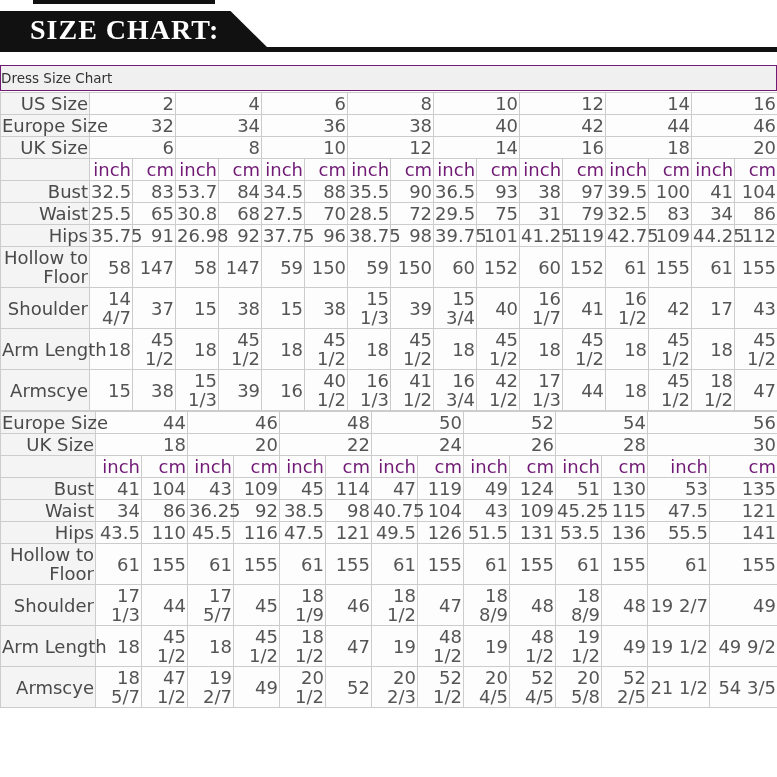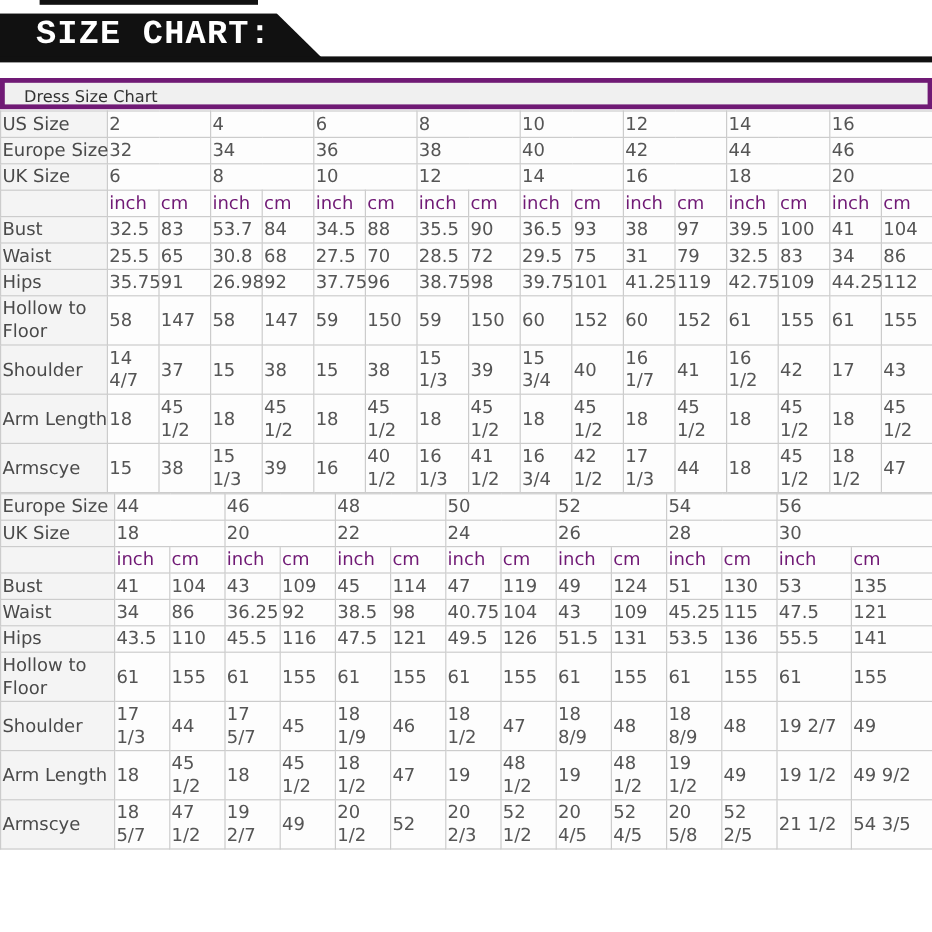--- a/index.html
+++ b/index.html
@@ -6,31 +6,31 @@
   html, body { width: 777px; height: 777px; background: #ffffff; overflow: hidden;
     font-family: "DejaVu Sans", "Liberation Sans", sans-serif; }
 
   
   .banner { position: relative; height: 56px; width: 777px; }
   .banner-top-sliver { position: absolute; top: 0; left: 33px; width: 182px; height: 4px; background: #111; }
   .banner-line { position: absolute; top: 47px; left: 0; width: 777px; height: 5px; background: #111; }
   .banner-shape { position: absolute; top: 11px; left: 0; width: 268px; height: 37px; background: #111;
     clip-path: polygon(0 0, 86% 0, 100% 100%, 0 100%); display: flex; align-items: center; }
   .banner-title { color: #fff; font-weight: bold; font-size: 28px; letter-spacing: 1px;
-    padding-left: 30px; font-family: Liberation Mono, monospace; white-space: nowrap; }
+    padding-left: 30px; font-family: Liberation Serif, serif; white-space: nowrap; }
 
   
   .section-bar { width: 777px; height: 26px; line-height: 24px; background: #f0f0f0;
-    border: 4px solid #701a75; color: #333; font-size: 13.5px; padding-left: 16px; }
+    border: 1px solid #701a75; color: #333; font-size: 13.5px; }
   .section-bar.first { margin-top: 9px; margin-bottom: 1px; }
   .section-bar.second { margin-top: 18px; margin-bottom: 1px; }
 
   
   table { border-collapse: collapse; table-layout: fixed; width: 777px;
-    font-size: 15px; color: #555; text-align: left; }
+    font-size: 18px; color: #555; text-align: right; }
   td { border: 1px solid #cccccc; padding: 1px 1px; background: #fdfdfd;
     line-height: 19px; vertical-align: middle; }
   td.label { background: #f4f4f4; color: #4a4a4a; }
   td.label.nowrap { white-space: nowrap; }
   td.unit { color: #701a75; }
   td.wide { white-space: nowrap; }
 </style>
 </head>
 <body>
 

